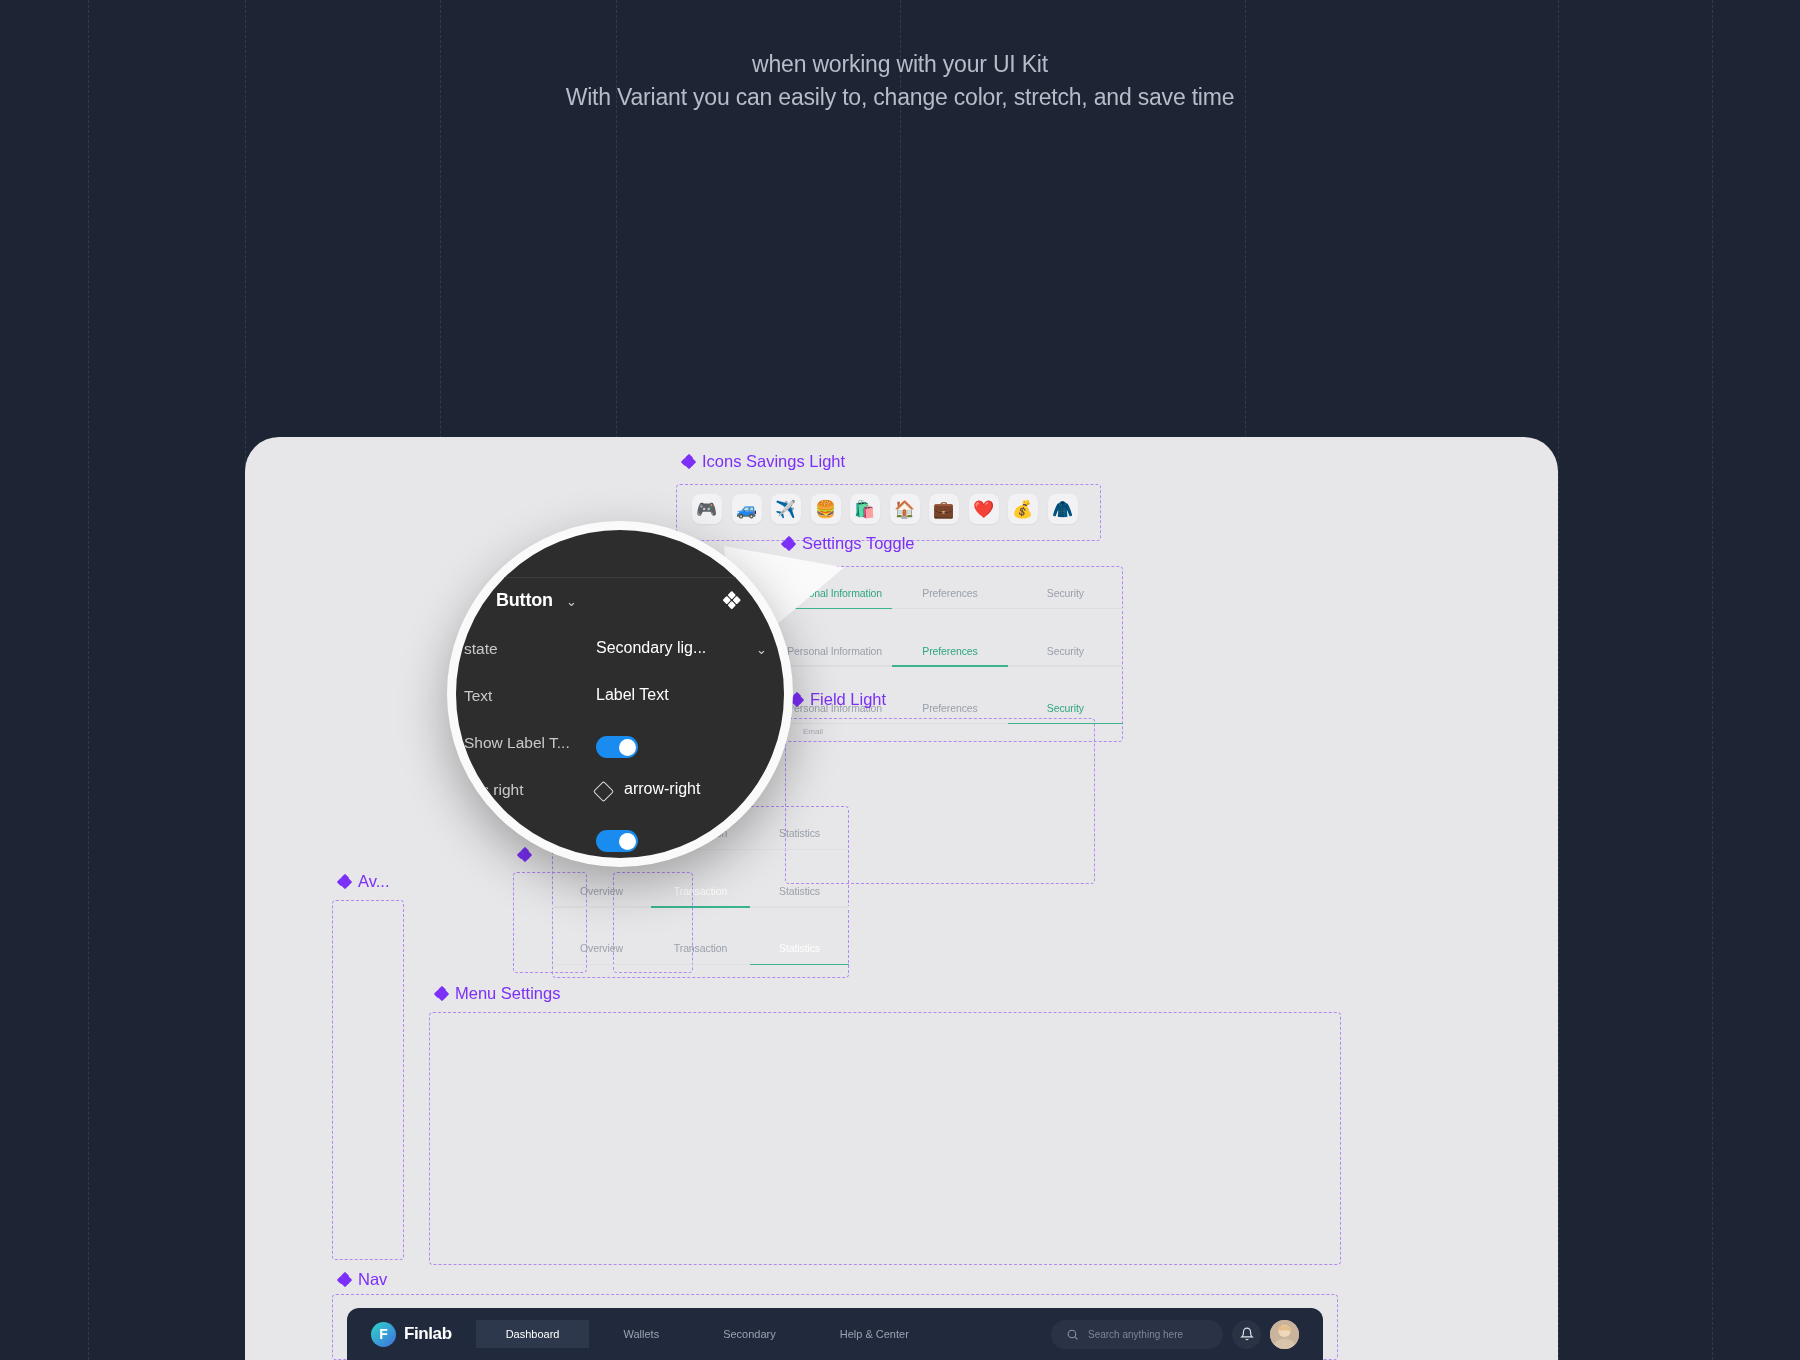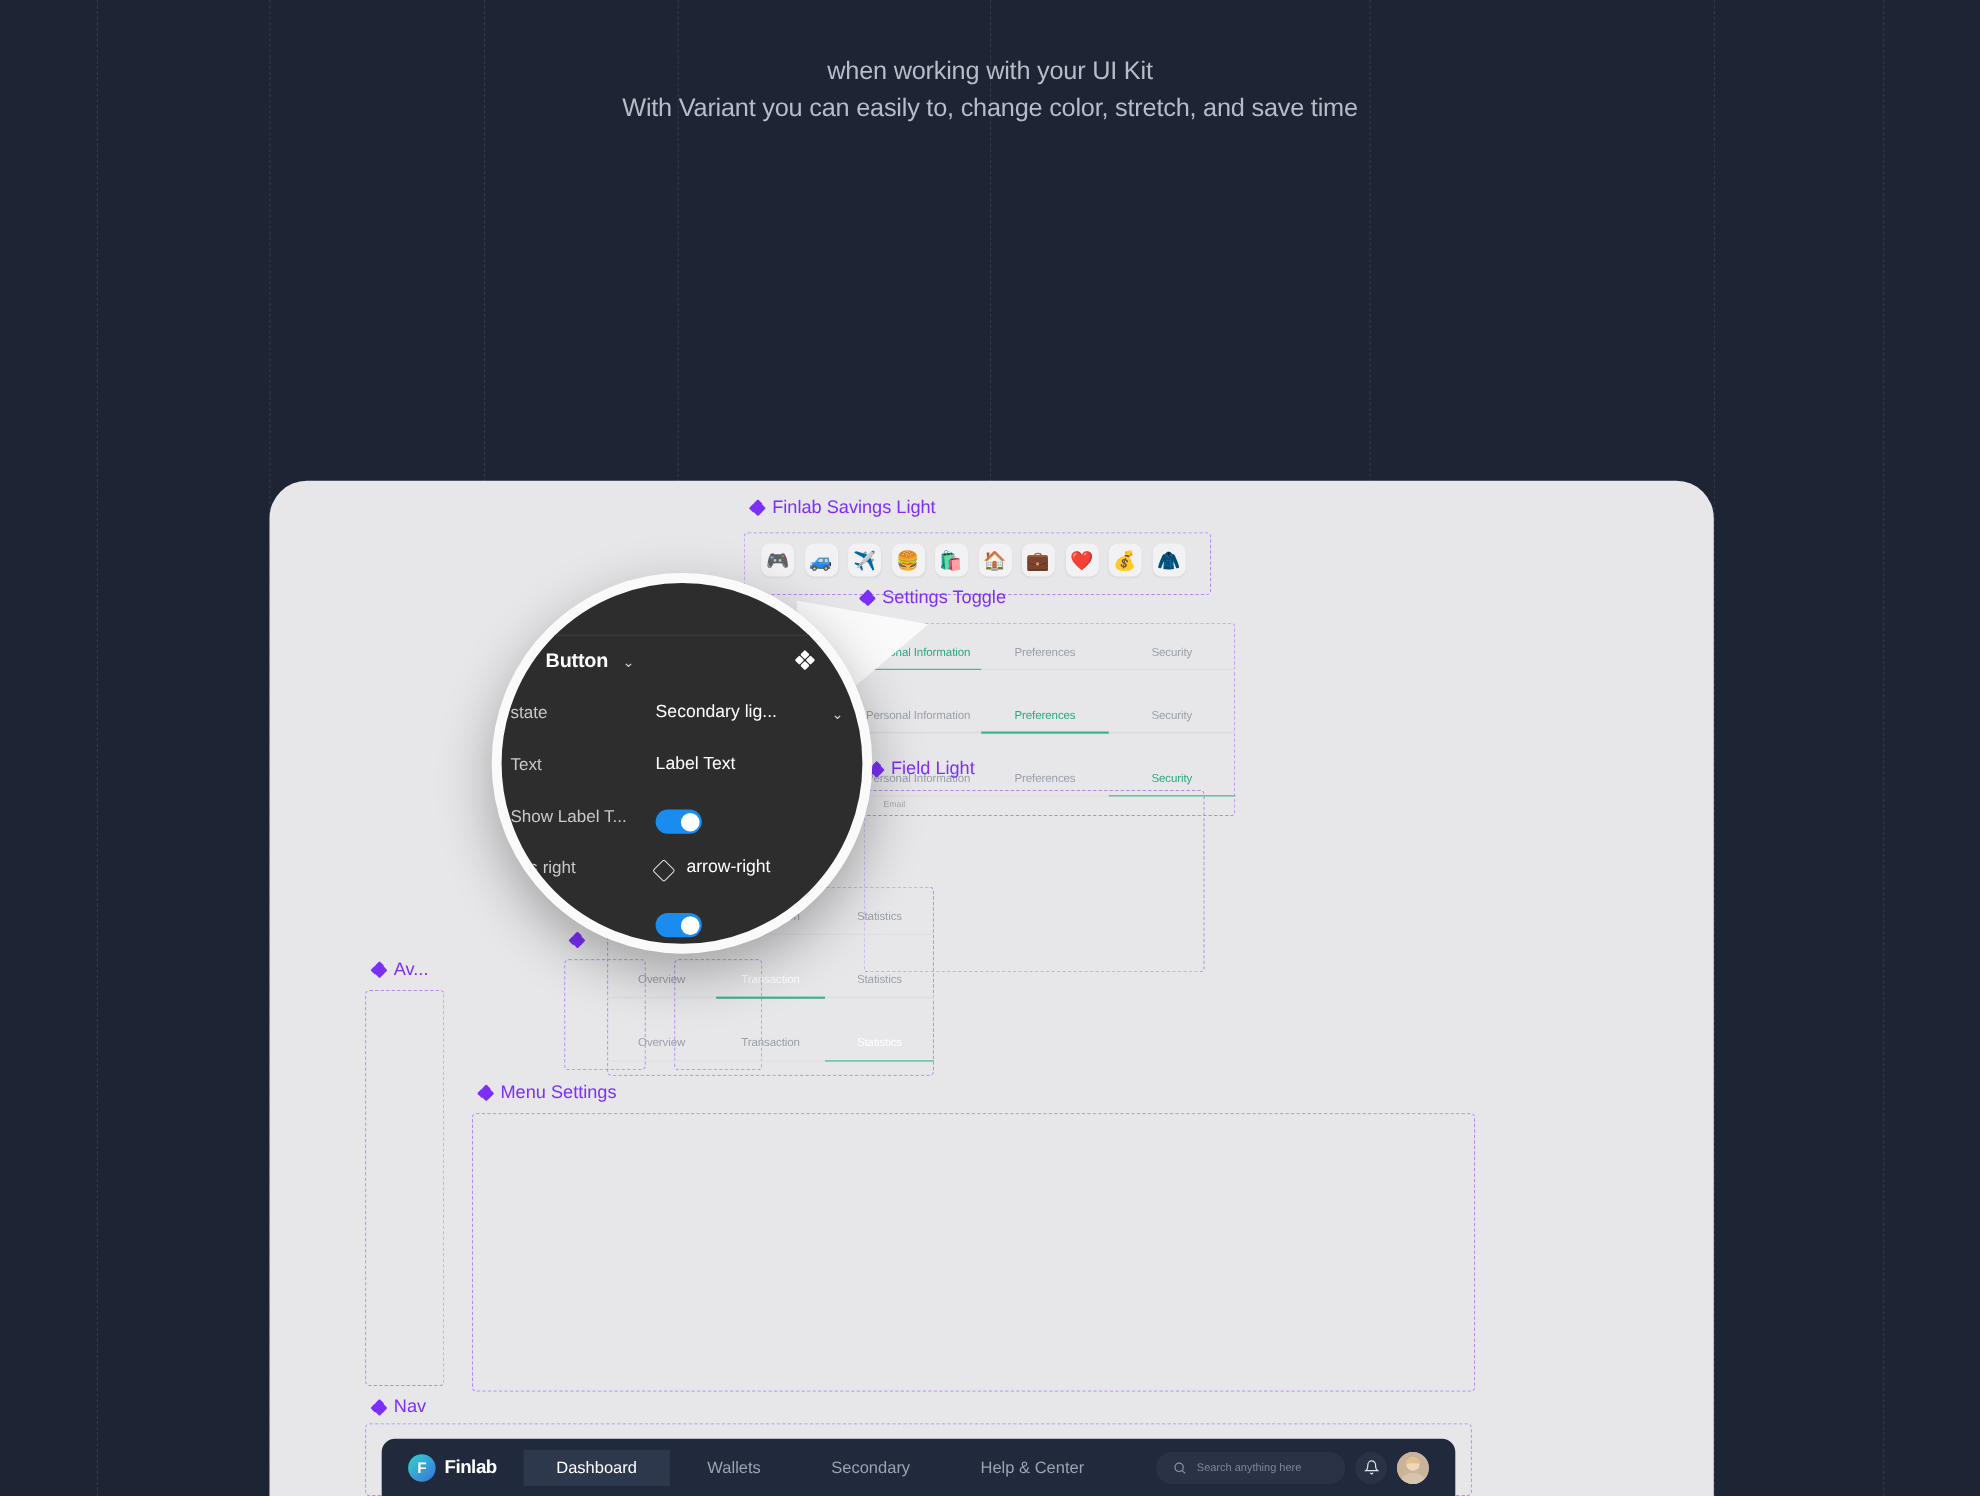--- a/index.html
+++ b/index.html
@@ -189,21 +189,21 @@
   }
   .nav-logo { display:flex; align-items:center; gap:8px; margin-right:18px; }
   .nav-logo .mark {
     width:25px;height:25px;border-radius:50%;
     background:linear-gradient(135deg,#2fd5c8,#3f6fe0);
     display:flex;align-items:center;justify-content:center;
     color:#fff;font-size:14px;font-weight:700;
   }
   .nav-logo .wordmark { color:#fff; font-size:17px; font-weight:600; letter-spacing:-.4px; }
   .nav-item {
-    font-size:15px; color:#9aa3b2; padding:8px 30px; border-radius:0; white-space:nowrap;
+    font-size:11px; color:#9aa3b2; padding:8px 30px; border-radius:0; white-space:nowrap;
   }
   .nav-item.active { background:#2e384c; color:#ffffff; }
   .nav-right { margin-left:auto; display:flex; align-items:center; gap:9px;justify-content:center; }
   .nav-search {
     display:flex;align-items:center;gap:9px;
     background:#2a3345; border-radius:17px; height:29px; padding:0 15px;
     color:#7d8698; font-size:10px; min-width:172px;
   }
   .nav-bell {
     width:29px;height:29px;border-radius:50%;background:#2a3345;
@@ -287,21 +287,21 @@
   </div>
 </div>
 
 <div class="canvas"></div>
 
 <div class="clabel" id="icons-savings-label" style="z-index:10">
   <span class="diamond">
       <i></i>
       <u></u>
     </span>
-  <span>Finlab Savings Light</span>
+  <span>Icons Savings Light</span>
 </div>
 <div class="dashbox" id="icons-savings-box" style="z-index:9"></div>
 <div class="icon-row" id="icon-row" style="z-index:10">
     <div class="icon-chip">🎮</div>
     <div class="icon-chip">🚙</div>
     <div class="icon-chip">✈️</div>
     <div class="icon-chip">🍔</div>
     <div class="icon-chip">🛍️</div>
     <div class="icon-chip">🏠</div>
     <div class="icon-chip">💼</div>

